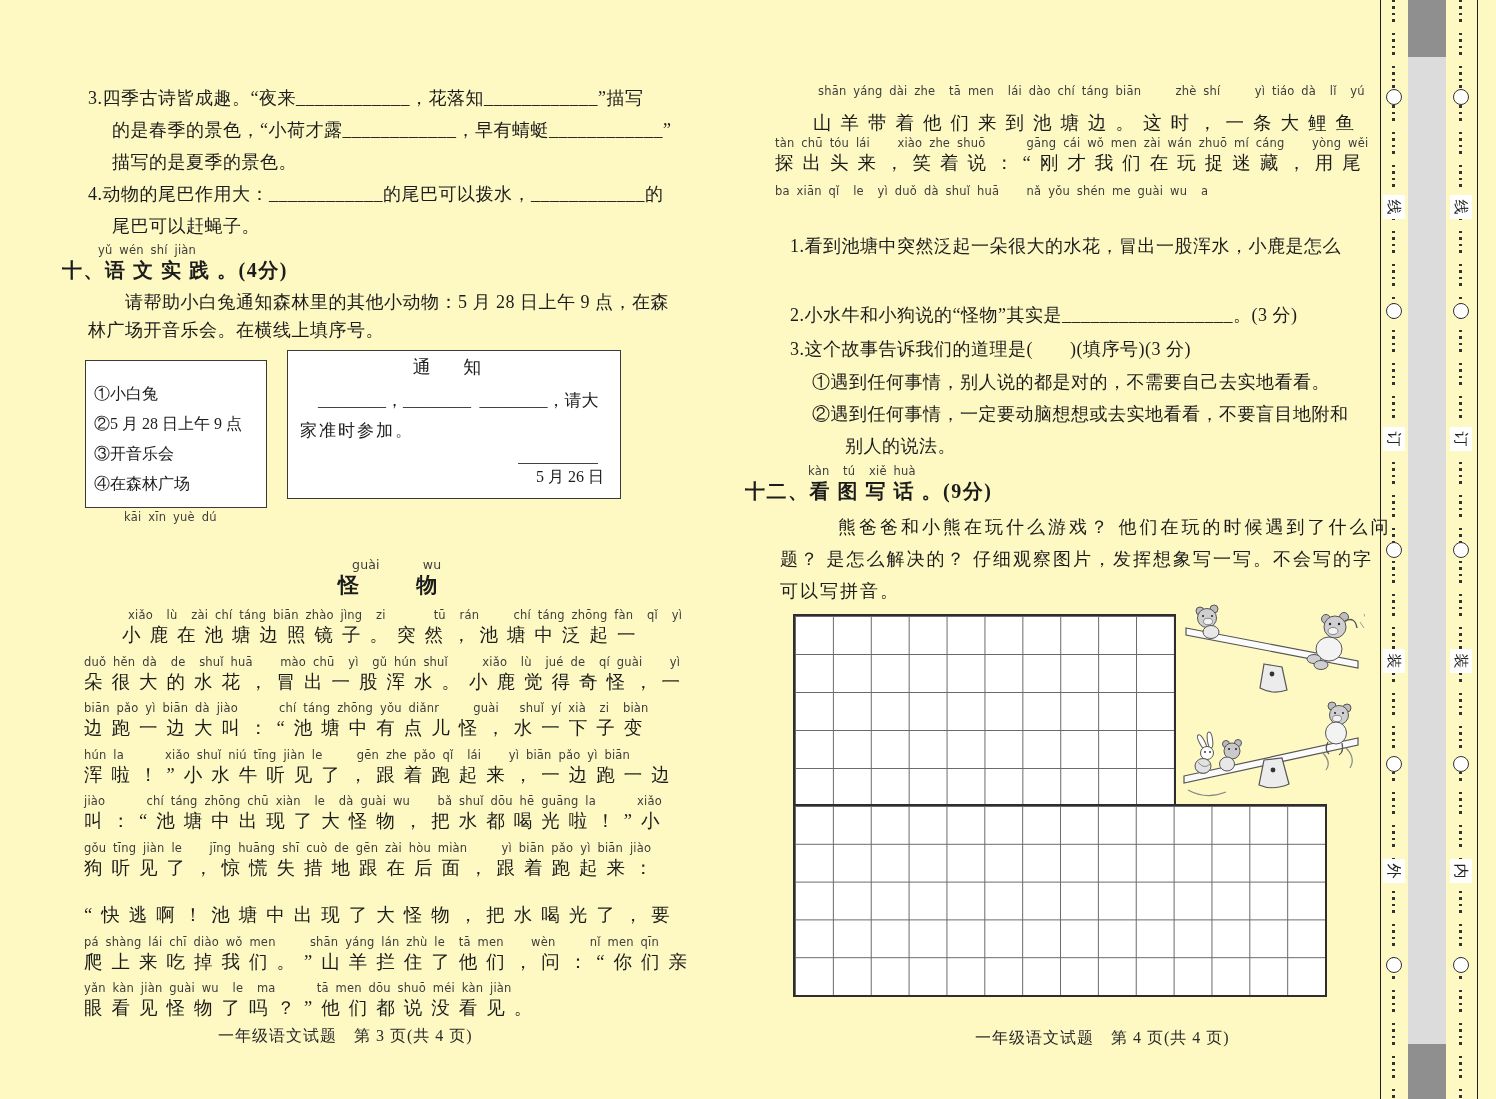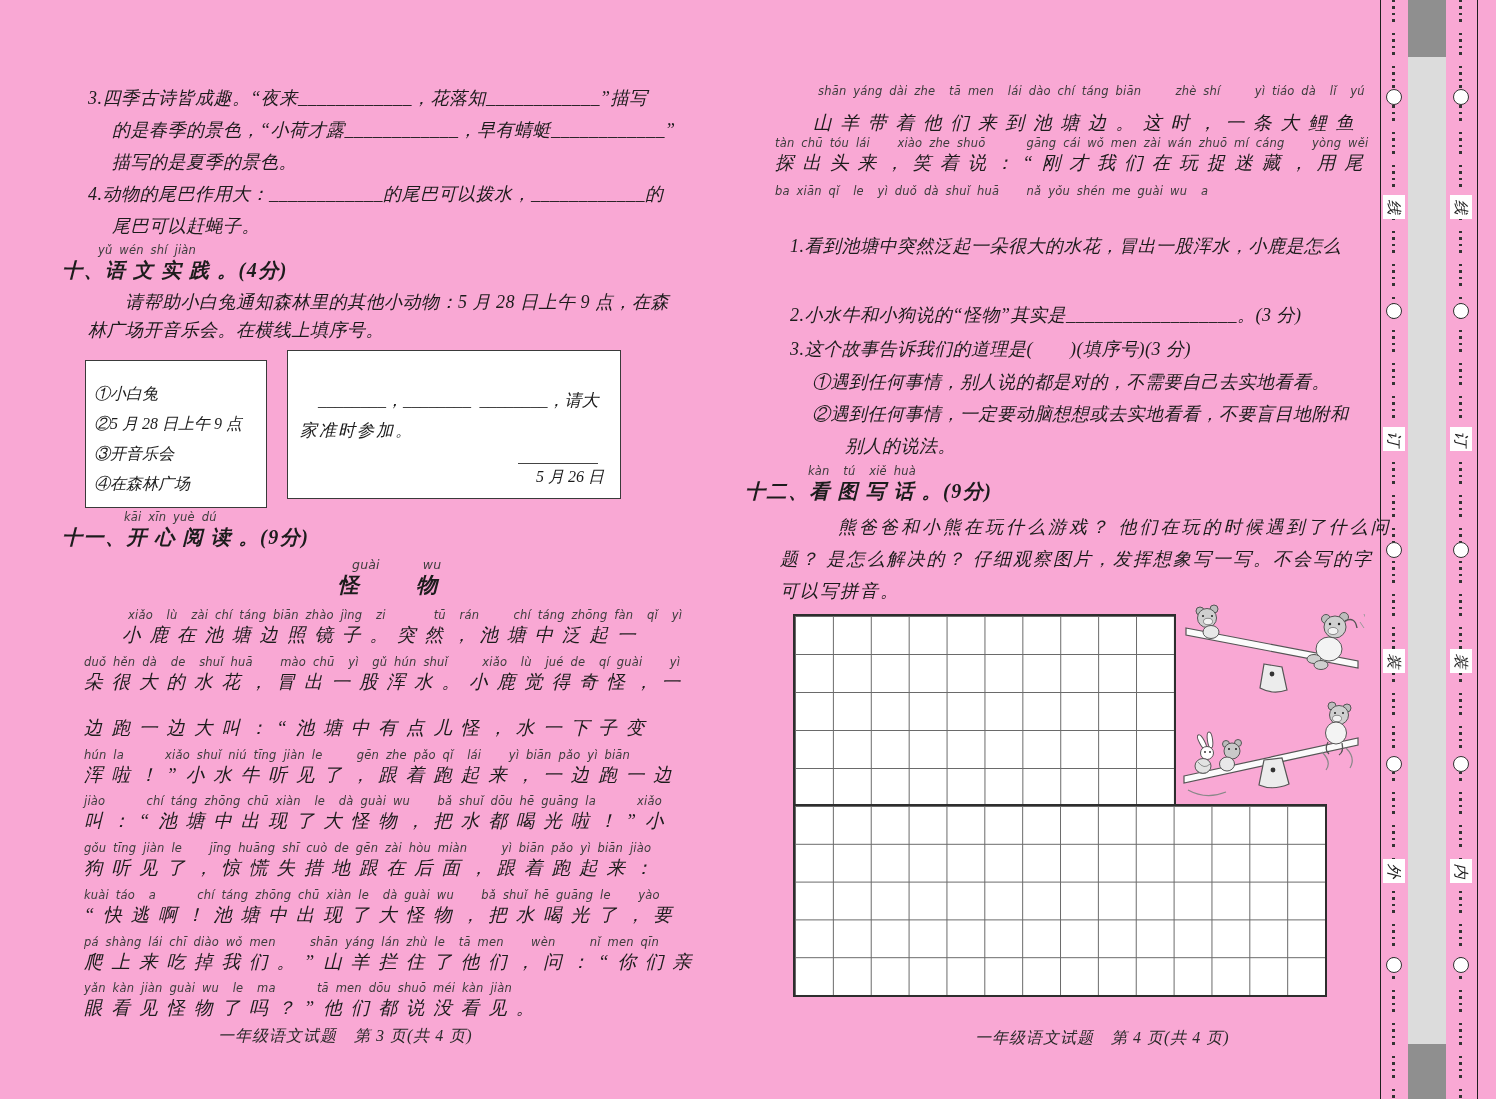--- a/index.html
+++ b/index.html
@@ -1,17 +1,17 @@
 <!DOCTYPE html>
 <html><head>
 <meta charset="utf-8">
 <style>
   html,body{margin:0;padding:0;background:#ffffff;}
-  #screen{position:relative;width:1496px;height:1099px;background:#f9a8d4;overflow:hidden;
-          font-family:"Liberation Serif",serif;color:#1c1c1c;font-style:italic;}
+  #screen{position:relative;width:1496px;height:1099px;background:#fef9c3;overflow:hidden;
+          font-family:"Liberation Serif",serif;color:#1c1c1c;}
   .ln{position:absolute;font-size:18px;letter-spacing:.5px;white-space:pre;}
   .py{position:absolute;font-size:11.5px;color:#3d3d3d;white-space:pre;letter-spacing:.2px;word-spacing:3px;
       font-family:"DejaVu Sans",sans-serif;}
   .zh{position:absolute;font-size:18.5px;letter-spacing:9px;white-space:pre;}
   .hdr{position:absolute;font-size:20px;font-weight:bold;letter-spacing:1.5px;white-space:pre;}
   .ptitle{position:absolute;font-size:21px;font-weight:bold;letter-spacing:26px;white-space:pre;}
   .footer{position:absolute;font-size:16px;letter-spacing:1px;white-space:pre;color:#2a2a2a;}
   .obox{position:absolute;border:1.6px solid #3a3a3a;background:#fff;}
   .obox .opt{font-size:16px;line-height:30px;white-space:pre;padding-left:8px;}
   .nbox{position:absolute;border:1.6px solid #3a3a3a;background:#fff;}
@@ -57,44 +57,44 @@
   <div class="ln" style="left:88px;top:318px">林广场开音乐会。在横线上填序号。</div>
 
   <div class="obox" style="left:85px;top:360px;width:180px;height:128px;padding-top:18px">
     <div class="opt">①小白兔</div>
     <div class="opt">②5 月 28 日上午 9 点</div>
     <div class="opt">③开音乐会</div>
     <div class="opt">④在森林广场</div>
   </div>
 
   <div class="nbox" style="left:287px;top:350px;width:332px;height:147px">
+    <div class="nb-title">通 知</div>
     <div class="nb-l1">________，________  ________，请大</div>
     <div class="nb-l2">家准时参加。</div>
     <div class="nb-sig"></div>
     <div class="nb-date">5 月 26 日</div>
   </div>
 
   <div class="py" style="left:124px;top:510px">kāi xīn yuè dú</div>
-  <div class="hdr" style="left:62px;top:524px">十一、开 心 阅 读 。(9分)</div>
 
   <div class="py" style="left:352px;top:557px;font-size:12.5px">guài      wu</div>
   <div class="ptitle" style="left:338px;top:571px">怪 物</div>
 
   <div class="py" style="left:128px;top:608px">xiǎo  lù  zài chí táng biān zhào jìng  zi       tū  rán     chí táng zhōng fàn  qǐ  yì</div>
   <div class="zh" style="left:122px;top:622px">小鹿在池塘边照镜子。突然，池塘中泛起一</div>
   <div class="py" style="left:84px;top:655px">duǒ hěn dà  de  shuǐ huā    mào chū  yì  gǔ hún shuǐ     xiǎo  lù  jué de  qí guài    yì</div>
   <div class="zh" style="left:84px;top:669px">朵很大的水花，冒出一股浑水。小鹿觉得奇怪，一</div>
+  <div class="py" style="left:84px;top:701px">biān pǎo yì biān dà jiào      chí táng zhōng yǒu diǎnr     guài   shuǐ yí xià  zi  biàn</div>
   <div class="zh" style="left:84px;top:715px">边跑一边大叫：“池塘中有点儿怪，水一下子变</div>
   <div class="py" style="left:84px;top:748px">hún la      xiǎo shuǐ niú tīng jiàn le     gēn zhe pǎo qǐ  lái    yì biān pǎo yì biān</div>
   <div class="zh" style="left:84px;top:762px">浑啦！”小水牛听见了，跟着跑起来，一边跑一边</div>
   <div class="py" style="left:84px;top:794px">jiào      chí táng zhōng chū xiàn  le  dà guài wu    bǎ shuǐ dōu hē guāng la      xiǎo</div>
   <div class="zh" style="left:84px;top:808px">叫：“池塘中出现了大怪物，把水都喝光啦！”小</div>
   <div class="py" style="left:84px;top:841px">gǒu tīng jiàn le    jīng huāng shī cuò de gēn zài hòu miàn     yì biān pǎo yì biān jiào</div>
   <div class="zh" style="left:84px;top:855px">狗听见了，惊慌失措地跟在后面，跟着跑起来：</div>
-  <div class="py" style="left:84px;top:888px">kuài táo  a      chí táng zhōng chū xiàn le  dà guài wu    bǎ shuǐ hē guāng le    yào</div>
   <div class="zh" style="left:84px;top:902px">“快逃啊！池塘中出现了大怪物，把水喝光了，要</div>
   <div class="py" style="left:84px;top:935px">pá shàng lái chī diào wǒ men     shān yáng lán zhù le  tā men    wèn     nǐ men qīn</div>
   <div class="zh" style="left:84px;top:949px">爬上来吃掉我们。”山羊拦住了他们，问：“你们亲</div>
   <div class="py" style="left:84px;top:981px">yǎn kàn jiàn guài wu  le  ma      tā men dōu shuō méi kàn jiàn</div>
   <div class="zh" style="left:84px;top:995px">眼看见怪物了吗？”他们都说没看见。</div>
 
   <div class="footer" style="left:218px;top:1026px">一年级语文试题　第 3 页(共 4 页)</div>
 
   <div class="py" style="left:818px;top:84px">shān yáng dài zhe  tā men  lái dào chí táng biān     zhè shí     yì tiáo dà  lǐ  yú</div>
   <div class="zh" style="left:813px;top:110px">山羊带着他们来到池塘边。这时，一条大鲤鱼</div>

